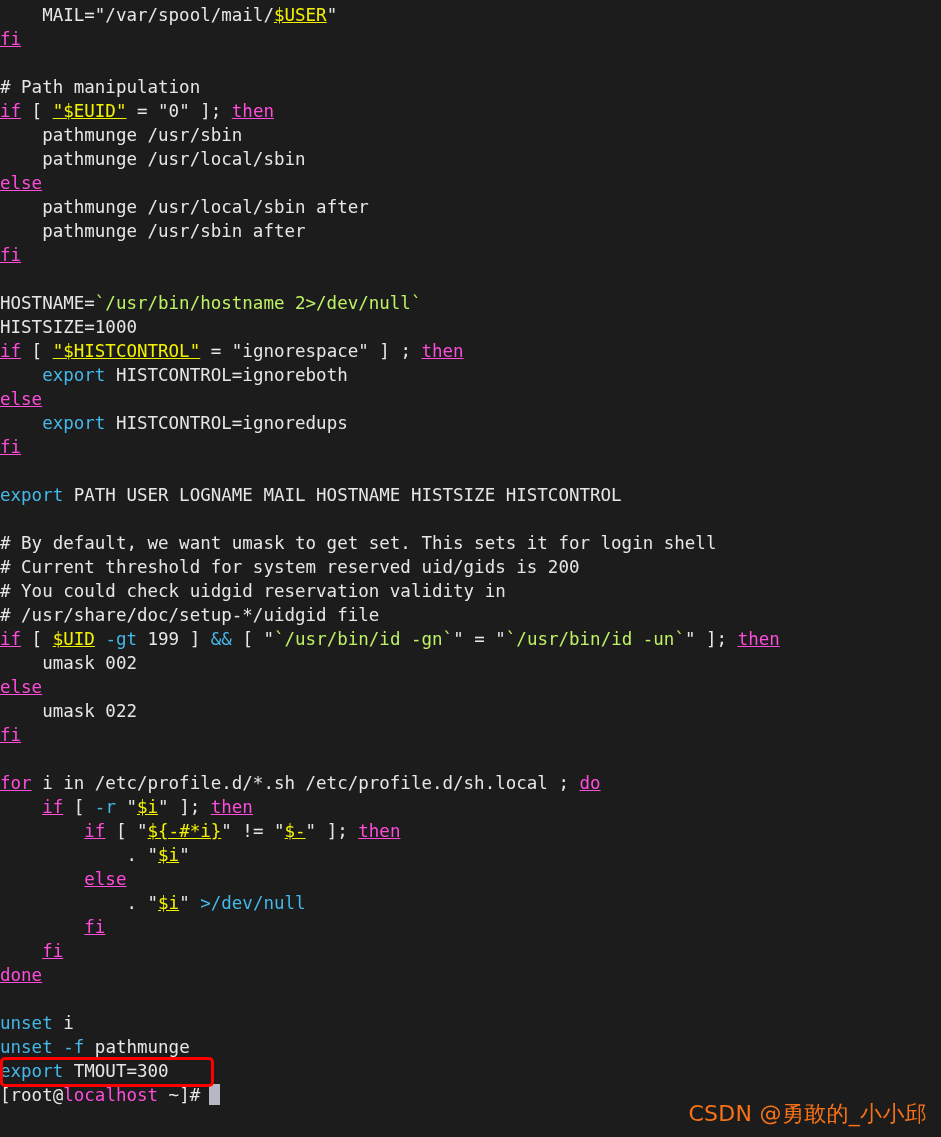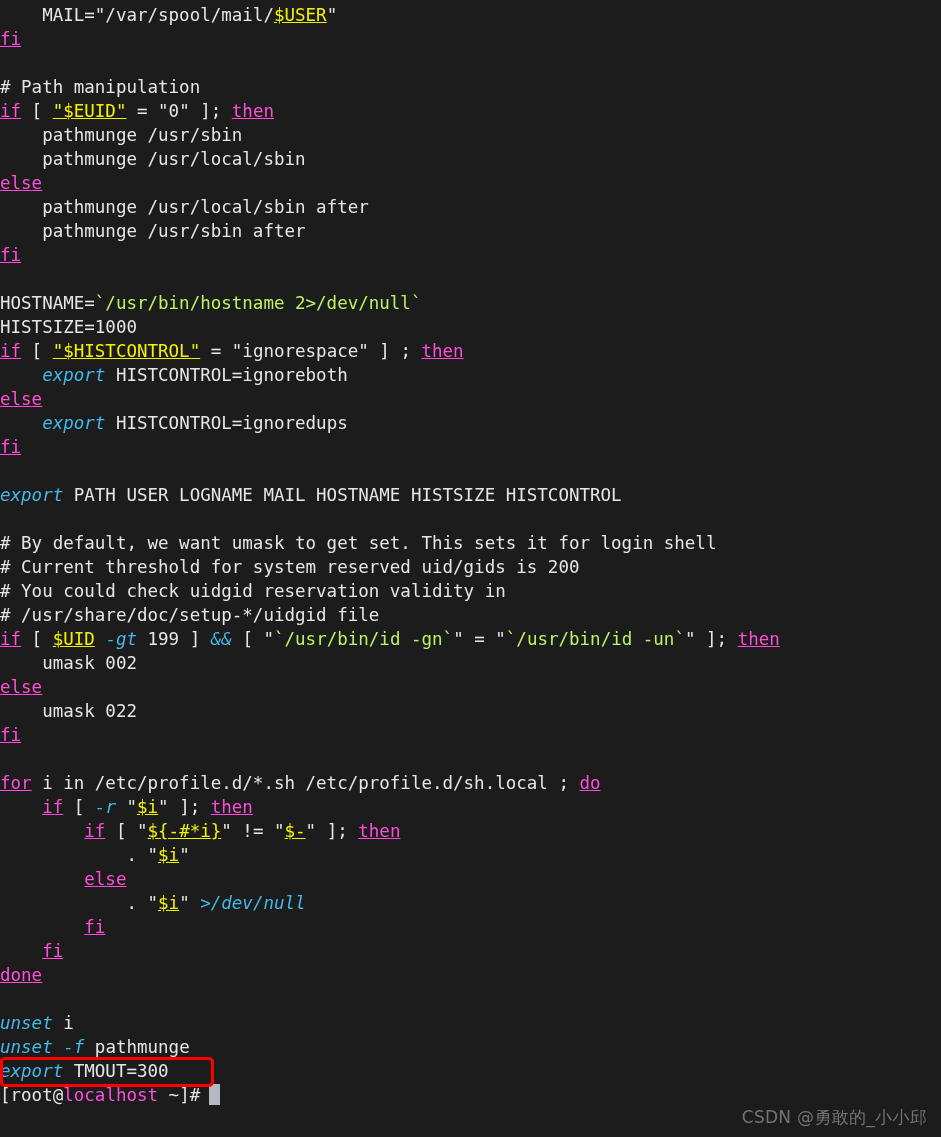--- a/index.html
+++ b/index.html
@@ -32,21 +32,21 @@
     white-space: pre;
     color: #e6e6e6;
   }
   .line {
     height: 24px;
     white-space: pre;
     position: relative;
   }
   
   .kw   { color: #ff4ddb; text-decoration: underline; }       
-  .bi   { color: #44b8e8; font-style: italic; }       
+  .bi   { color: #44b8e8; }       
   .var  { color: #f2f200; text-decoration: underline; }       
   .str  { color: #bef264; }       
   .txt  { color: #e6e6e6; }       
   .prompt-user { color: #e6e6e6; }
   .prompt-host { color: #ff4ddb; }
 
   
   #tmout-highlight {
     position: absolute;
     left: 0px;
@@ -64,23 +64,23 @@
     width: 11px;
     height: 21px;
     background: #b6b8c4;
     vertical-align: -4px;
     margin-left: 9px;
   }
   #watermark {
     position: absolute;
     right: 14px;
     bottom: 8px;
-    color: #737373;
+    color: #f97316;
     font-family: "DejaVu Sans", "Liberation Sans", sans-serif;
-    font-size: 17px;
+    font-size: 22px;
     letter-spacing: 0.3px;
     white-space: pre;
     text-align: right;
   }
 </style>
 </head>
 <body>
 
 <div id="terminal">
 

